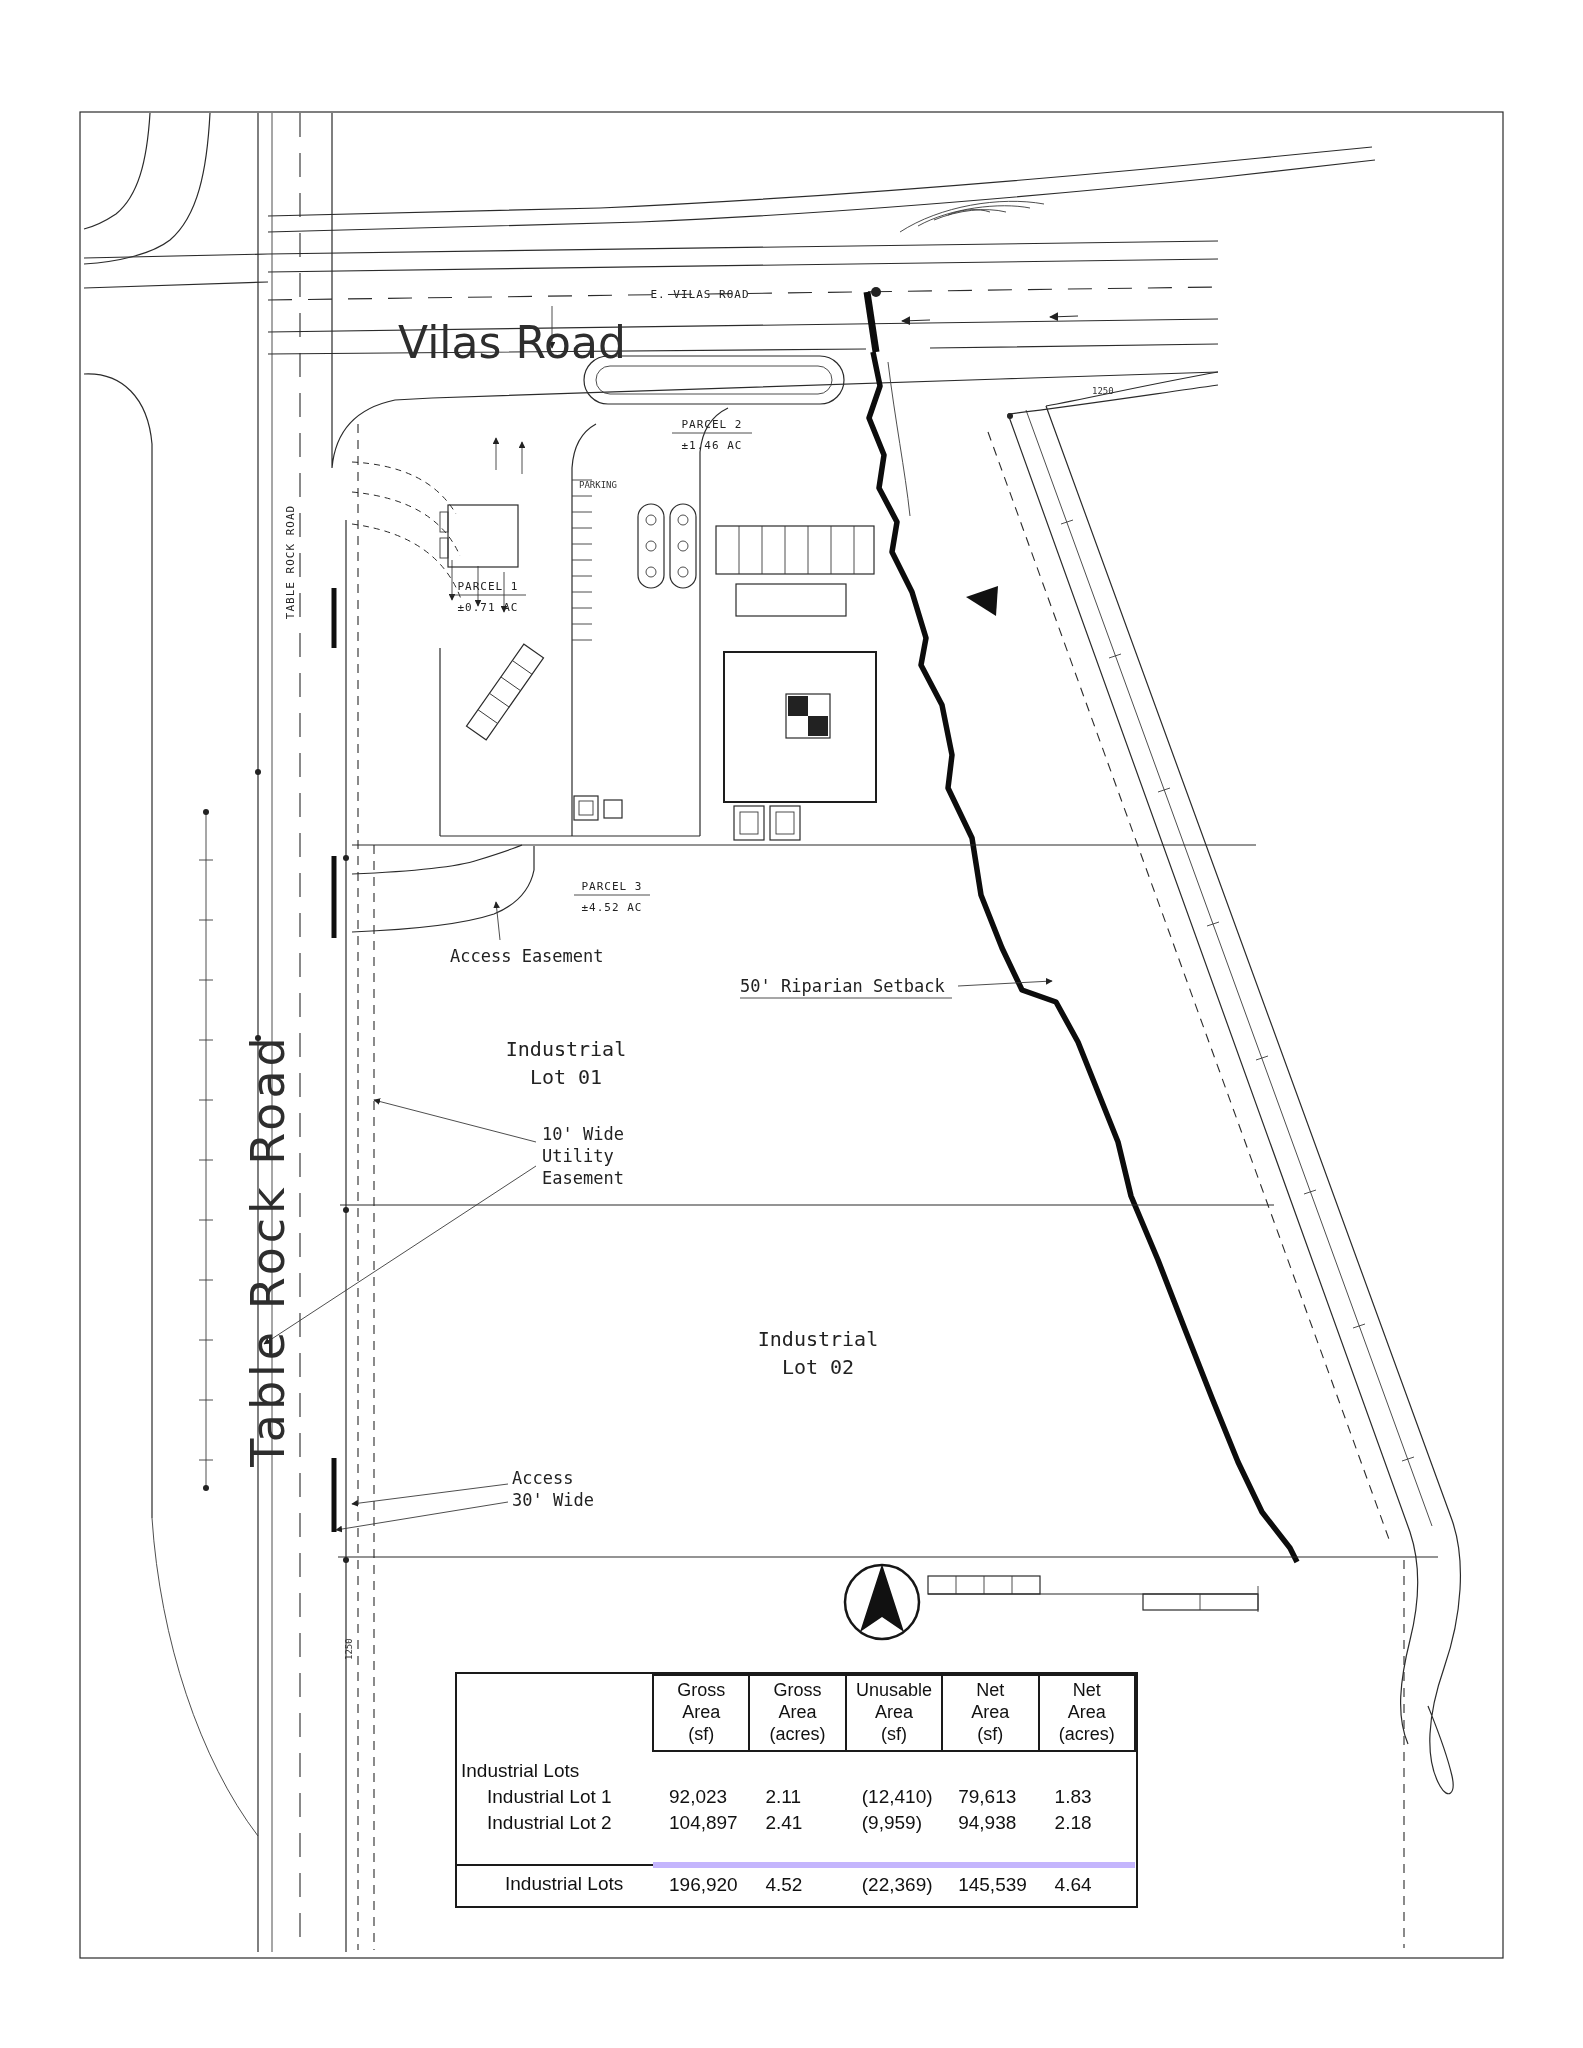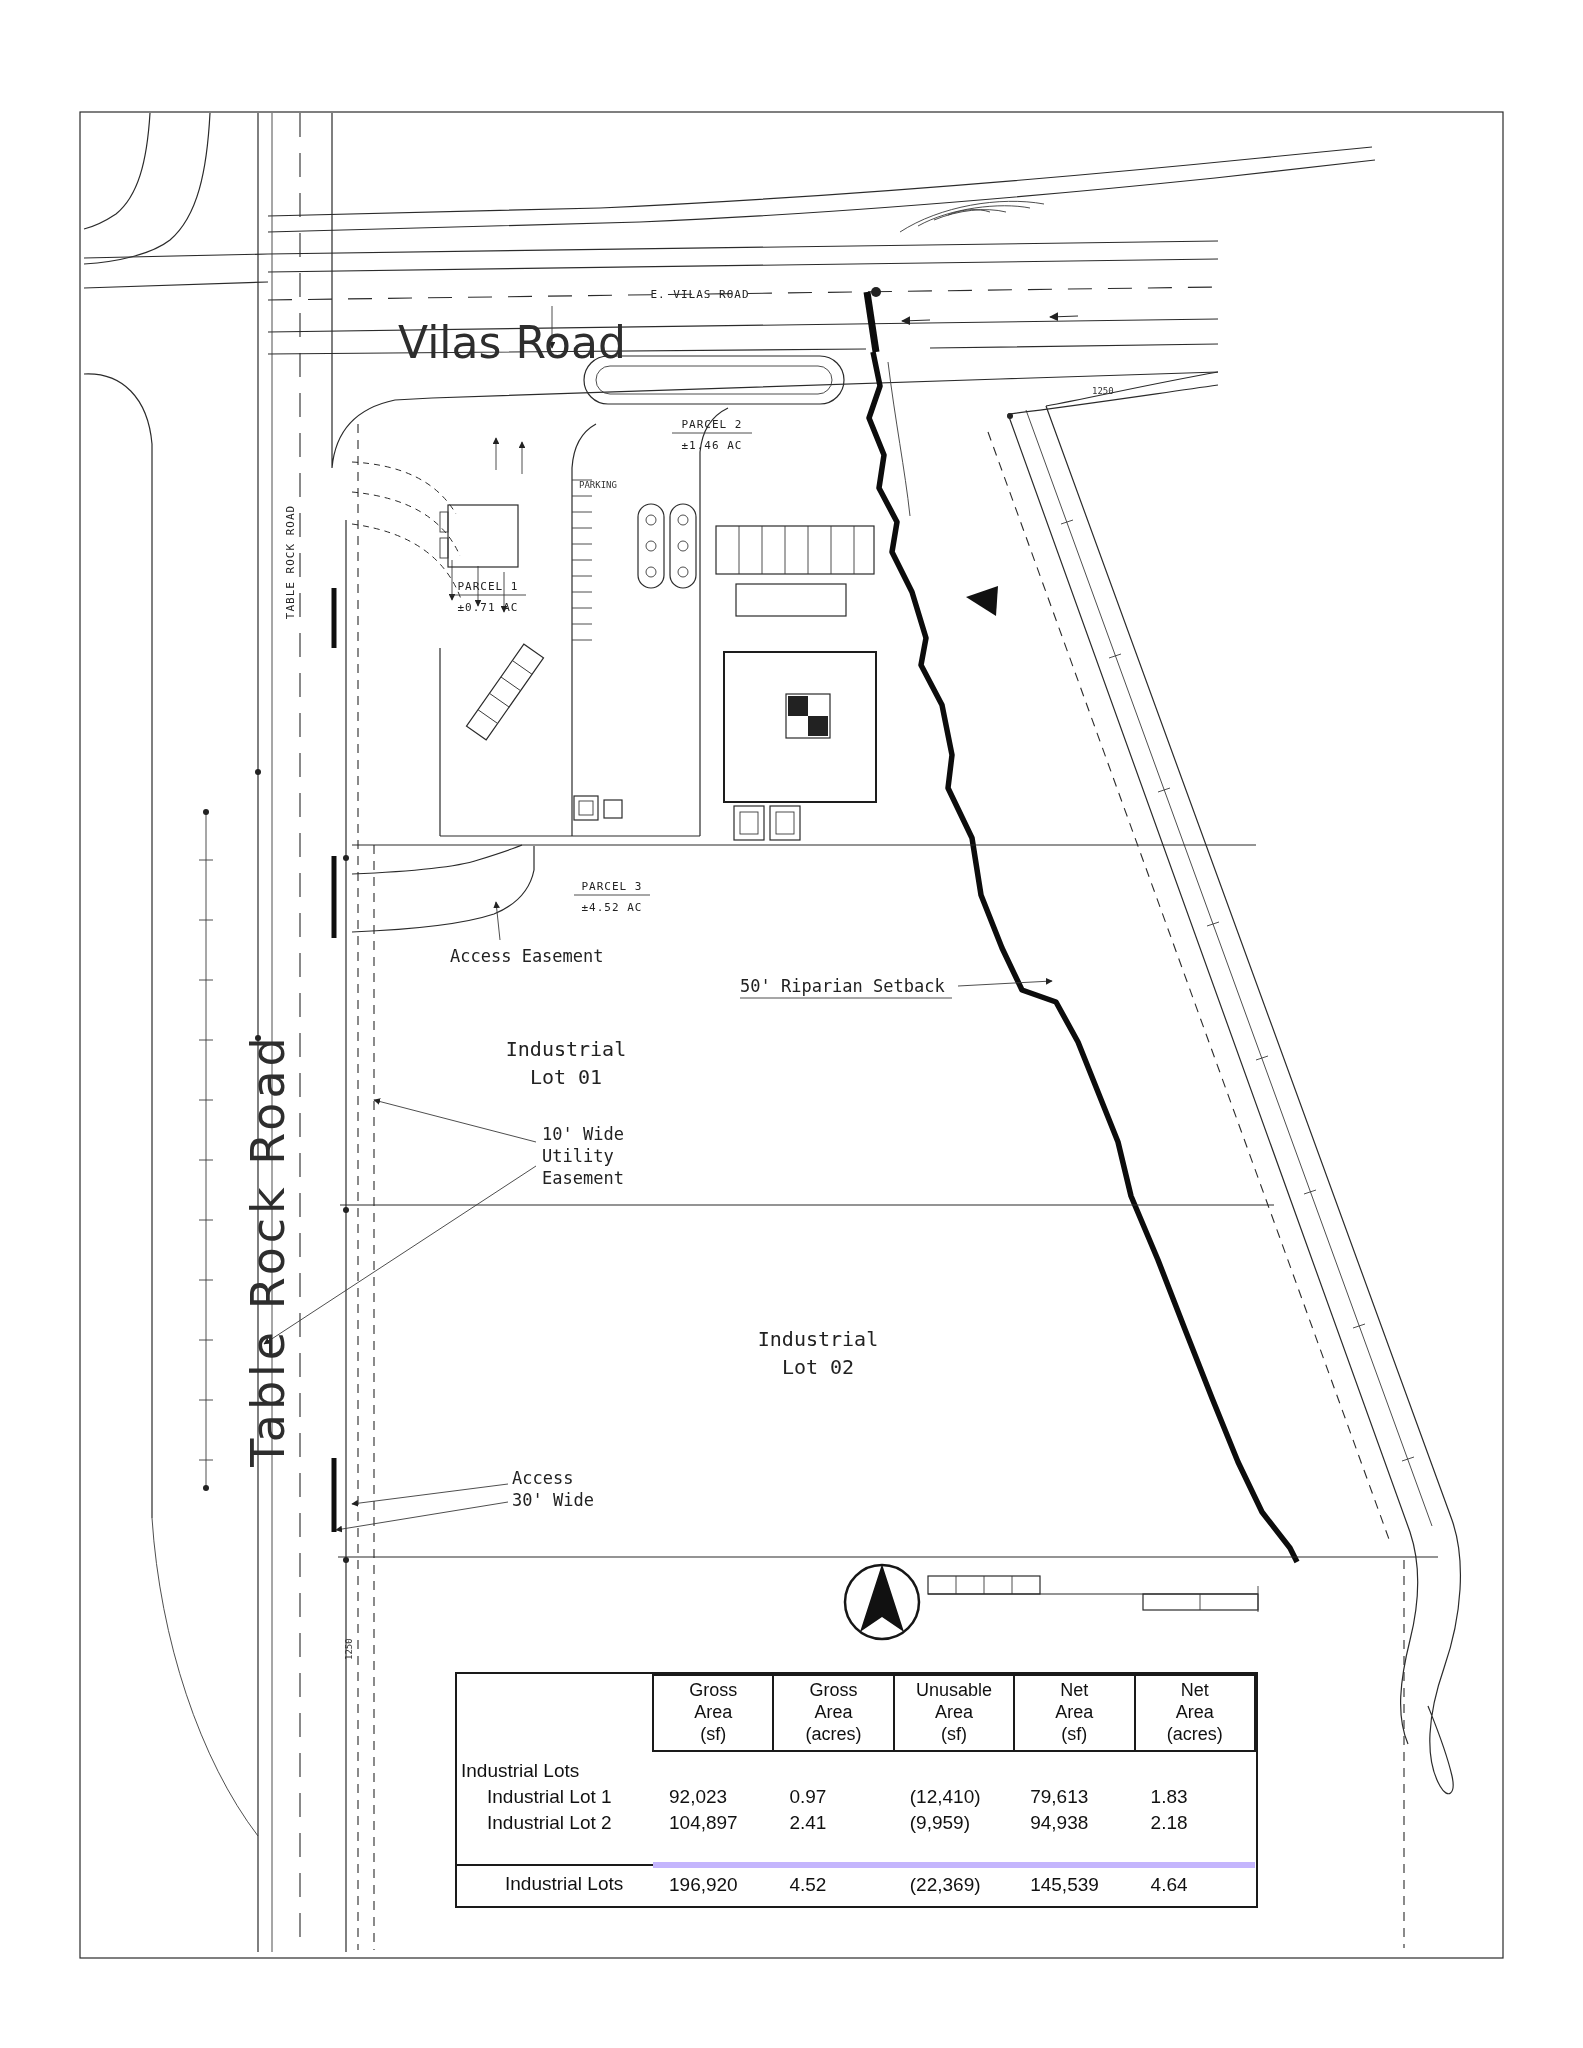--- a/index.html
+++ b/index.html
@@ -18,21 +18,21 @@
   svg .dot { fill:#222; stroke:none; }
   svg text { fill:#222; }
   .t-big   { font:44px "DejaVu Sans", sans-serif; fill:#2d2d2d; }
   .t-bigv  { font:46px "DejaVu Sans", sans-serif; fill:#2d2d2d; letter-spacing:4px; }
   .t-cadlg { font:20px "DejaVu Sans Mono", monospace; }
   .t-cad   { font:17px "DejaVu Sans Mono", monospace; }
   .t-cadsm { font:11px "DejaVu Sans Mono", monospace; letter-spacing:1px; }
   .t-tiny  { font:9px "DejaVu Sans Mono", monospace; fill:#333; }
 
   .area-table {
-    position:absolute; left:455px; top:1672px; width:803px; height:236px;
+    position:absolute; left:455px; top:1672px; width:683px; height:236px;
     border:2px solid #1a1a1a; color:#111; font-size:19px;
     font-family:"Liberation Sans", sans-serif; box-sizing:border-box;
   }
   .area-table table { width:100%; border-collapse:collapse; table-layout:fixed; }
   .area-table col.c-label { width:196px; }
   .area-table th.hdr {
     border:2px solid #1a1a1a; font-weight:400; text-align:center;
     white-space:pre-line; padding:4px 2px; font-size:18px; line-height:1.22;
     vertical-align:middle;
   }
@@ -363,21 +363,21 @@
         <th class="hdr">Net
 Area
 (acres)</th>
       </tr>
       <tr class="group-row">
         <td colspan="6">Industrial Lots</td>
       </tr>
       <tr class="lot-row">
         <td class="lbl">Industrial Lot 1</td>
         <td class="num">92,023</td>
-        <td class="num">0.97</td>
+        <td class="num">2.11</td>
         <td class="num">(12,410)</td>
         <td class="num">79,613</td>
         <td class="num">1.83</td>
       </tr>
       <tr class="lot-row">
         <td class="lbl">Industrial Lot 2</td>
         <td class="num">104,897</td>
         <td class="num">2.41</td>
         <td class="num">(9,959)</td>
         <td class="num">94,938</td>

